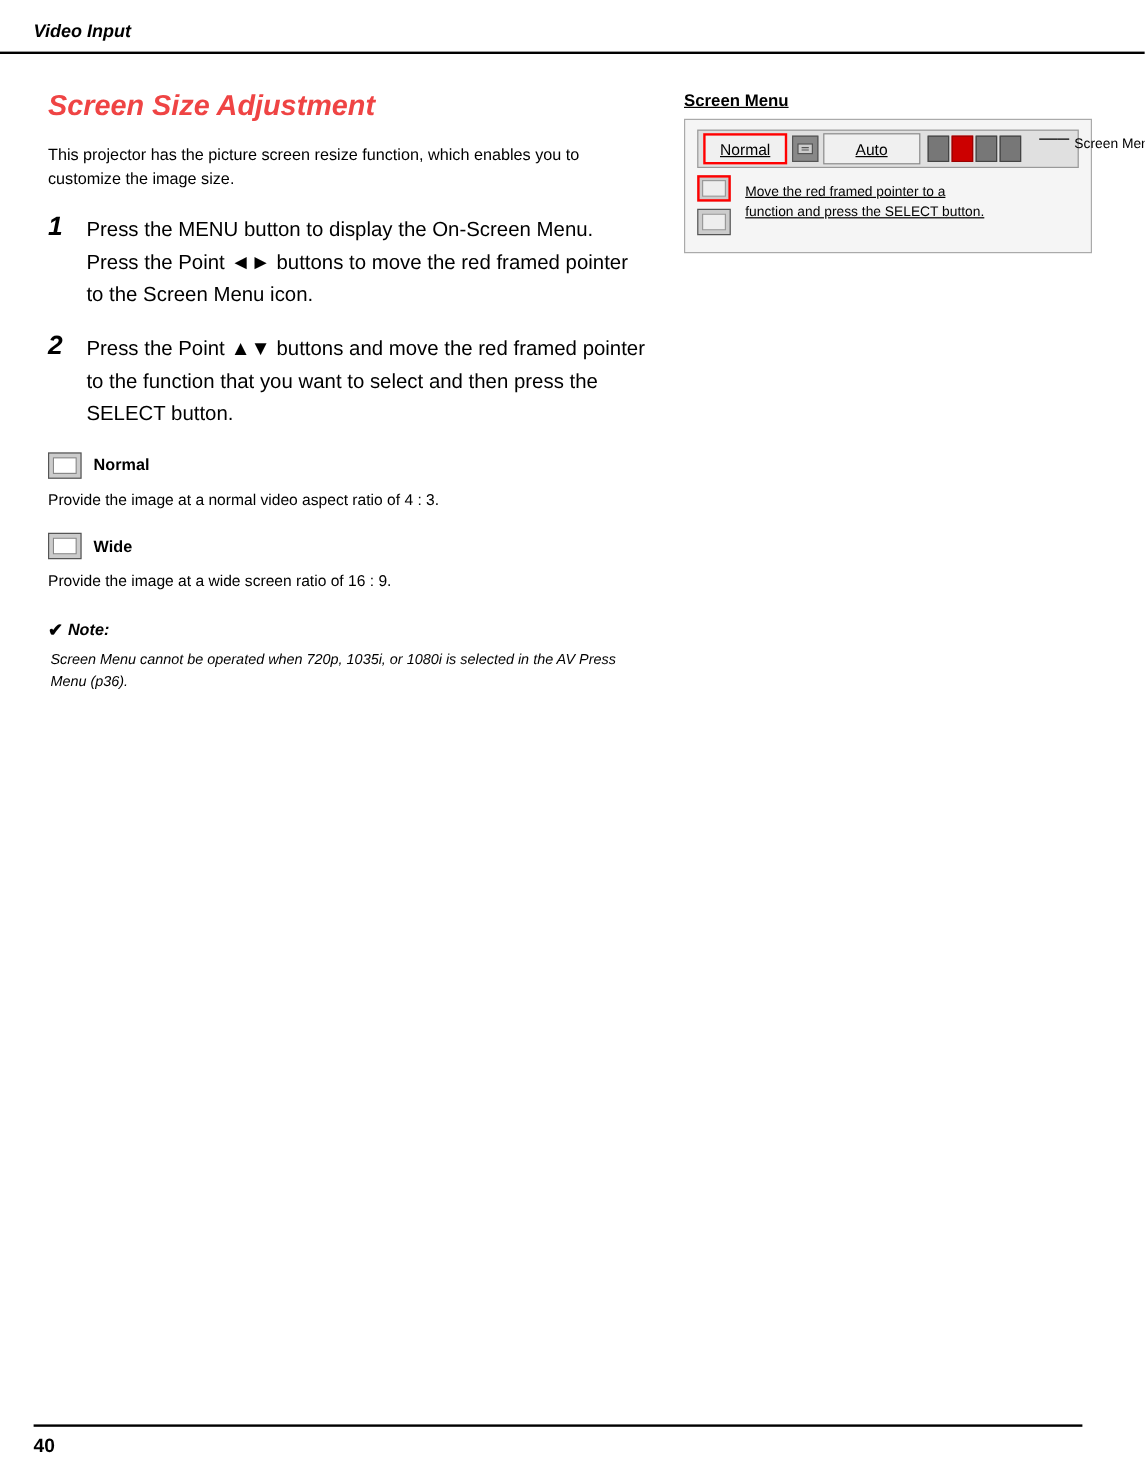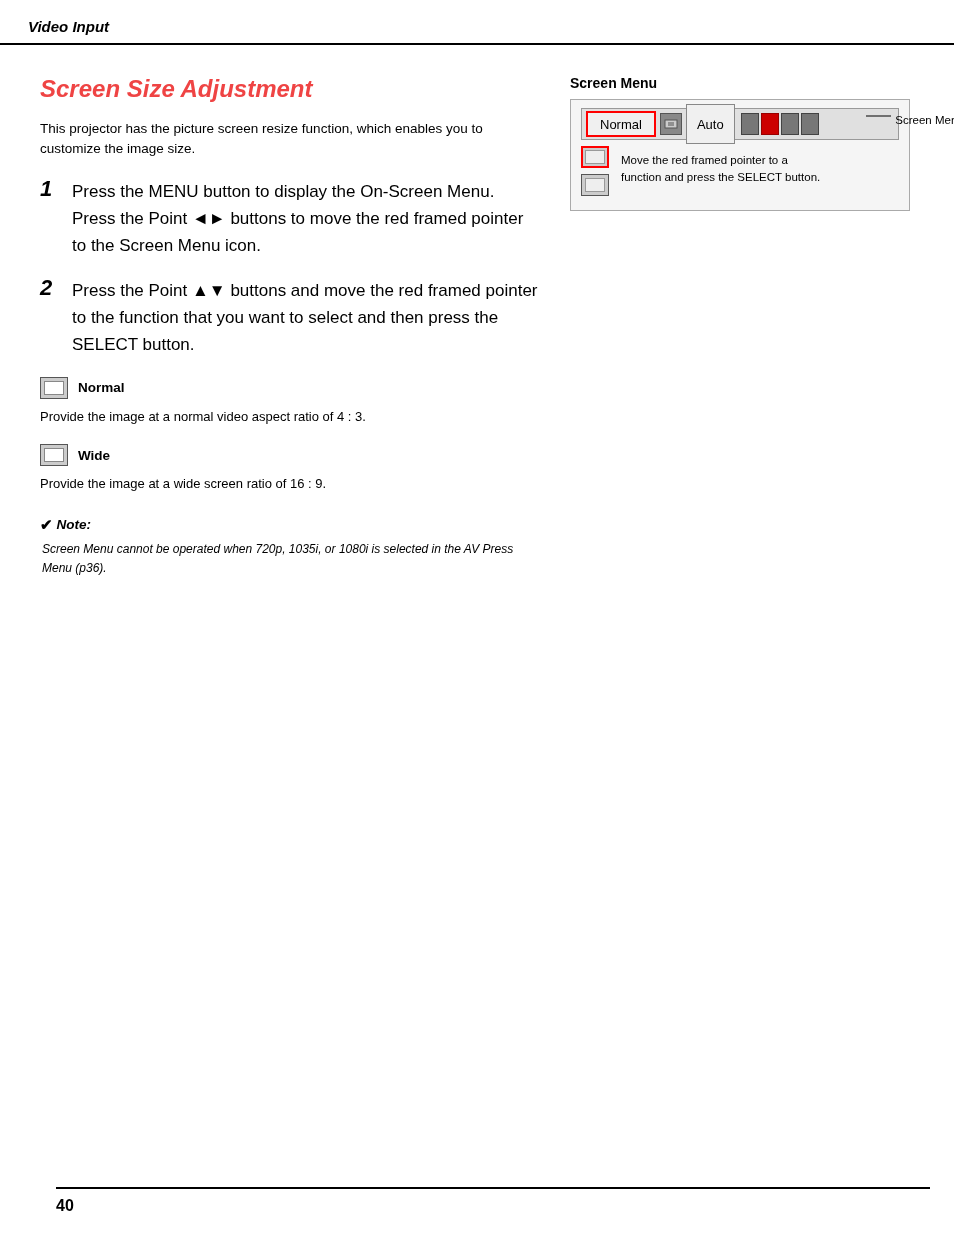--- a/index.html
+++ b/index.html
@@ -34,20 +34,21 @@
     }
 
     .left-col {
       flex: 0 0 520px;
       padding-right: 20px;
     }
 
     .right-col {
       flex: 1;
       padding-left: 10px;
+      text-decoration: underline;
     }
 
     .section-title {
       font-size: 24px;
       font-style: italic;
       font-weight: bold;
       margin-bottom: 16px;
       color: #ef4444;
     }
 
@@ -171,21 +172,21 @@
       color: #000;
       margin-top: 6px;
       margin-left: 4px;
       max-width: 200px;
     }
 
     
     .page-footer {
       position: absolute;
       bottom: 20px;
-      left: 56px;
+      left: 28px;
       font-size: 16px;
       font-weight: bold;
       border-top: 2px solid #000;
       padding-top: 8px;
       width: calc(100% - 80px);
     }
   </style>
 </head>
 <body>
 
@@ -250,21 +251,21 @@
         </div>
 
         <div style="width:22px; height:22px; background:#888; border:1px solid #555; display:inline-flex; align-items:center; justify-content:center;">
           <svg width="14" height="14" viewBox="0 0 14 14">
               <rect x="1" y="3" width="12" height="8" fill="#ccc" stroke="#555" stroke-width="1"></rect>
               <line x1="4" y1="6" x2="10" y2="6" stroke="#555" stroke-width="1"></line>
               <line x1="4" y1="8" x2="10" y2="8" stroke="#555" stroke-width="1"></line>
             </svg>
         </div>
 
-        <div style="background:#f0f0f0; border:1px solid #888; padding:2px 10px; font-size:13px; height:40px; display:flex; align-items:center;">
+        <div style="background:#f0f0f0; border:1px solid #888; padding:2px 26px; font-size:13px; height:26px; display:flex; align-items:center;">
           <span>Auto</span>
         </div>
 
         <div style="display:flex; gap:2px; margin-left:2px;">
           <div style="width:18px; height:22px; background:#777; border:1px solid #444;"></div>
           <div style="width:18px; height:22px; background:#c00; border:1px solid #900;"></div>
           <div style="width:18px; height:22px; background:#777; border:1px solid #444;"></div>
           <div style="width:18px; height:22px; background:#777; border:1px solid #444;"></div>
         </div>
 

